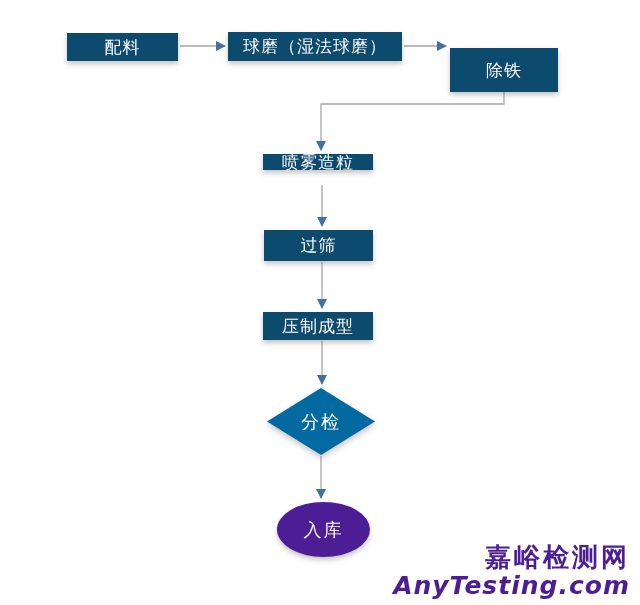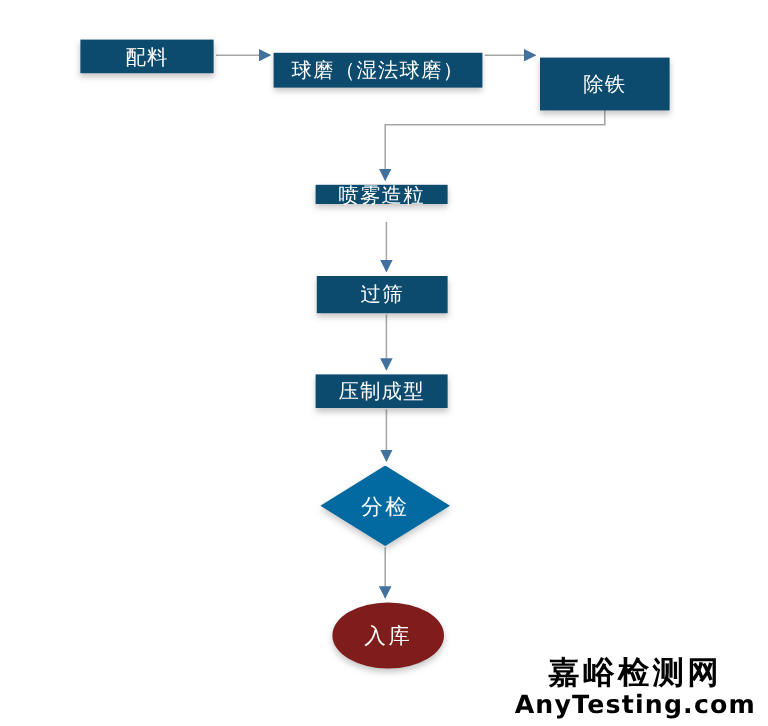--- a/index.html
+++ b/index.html
@@ -46,43 +46,44 @@
     background: #0369a1;
     clip-path: polygon(50% 0, 100% 50%, 50% 100%, 0 50%);
     display: flex;
     align-items: center;
     justify-content: center;
     color: #ffffff;
     font-size: 18px;
     letter-spacing: 2px;
   }
   .node.ellipse {
-    background: #7f1d1d;
+    background: #4c1d95;
     border-radius: 50%;
     box-shadow: 0 3px 5px rgba(90, 90, 90, 0.35);
     font-size: 18px;
     letter-spacing: 2px;
   }
   .watermark {
     position: absolute;
     right: 10px;
     bottom: 6px;
-    text-align: center;
-    color: #000000;
+    text-align: right;
+    color: #4c1d95;
     user-select: none;
   }
   .watermark .wm-cn {
     font-size: 26px;
     font-weight: bold;
     letter-spacing: 3px;
     line-height: 1.1;
   }
   .watermark .wm-en {
-    font-size: 21px;
+    font-size: 25px;
     font-weight: bold;
+    font-style: italic;
     letter-spacing: 1px;
     line-height: 1.1;
   }
 </style>
 </head>
 <body>
 
 <div class="canvas">
 
   <svg class="connector-layer" width="640" height="605" viewBox="0 0 640 605">
@@ -102,21 +103,21 @@
 
     <path d="M322,262 L322,308" fill="none" stroke="#a6a6a6" stroke-width="1.3" marker-end="url(#arrow)"></path>
 
     <path d="M322,341 L322,384" fill="none" stroke="#a6a6a6" stroke-width="1.3" marker-end="url(#arrow)"></path>
 
     <path d="M321,456 L321,498" fill="none" stroke="#a6a6a6" stroke-width="1.3" marker-end="url(#arrow)"></path>
   </svg>
 
   <div class="node rect" style="left:67px; top:33px; width:111px; height:28px;">配料</div>
 
-  <div class="node rect" style="left:228px; top:32px; width:174px; height:29px;margin-top:12px;">球磨（湿法球磨）</div>
+  <div class="node rect" style="left:228px; top:32px; width:174px; height:29px;">球磨（湿法球磨）</div>
 
   <div class="node rect" style="left:450px; top:48px; width:108px; height:44px;">除铁</div>
 
   <div class="node rect" style="left:263px; top:154px; width:110px; height:16px;">喷雾造粒</div>
 
   <div class="node rect" style="left:263px; top:312px; width:110px; height:28px;">压制成型</div>
 
   <div class="node rect" style="left:264px; top:230px; width:109px; height:31px;">过筛</div>
 
   <div class="diamond-wrap" style="left:267px; top:388px; width:108px; height:67px;">

